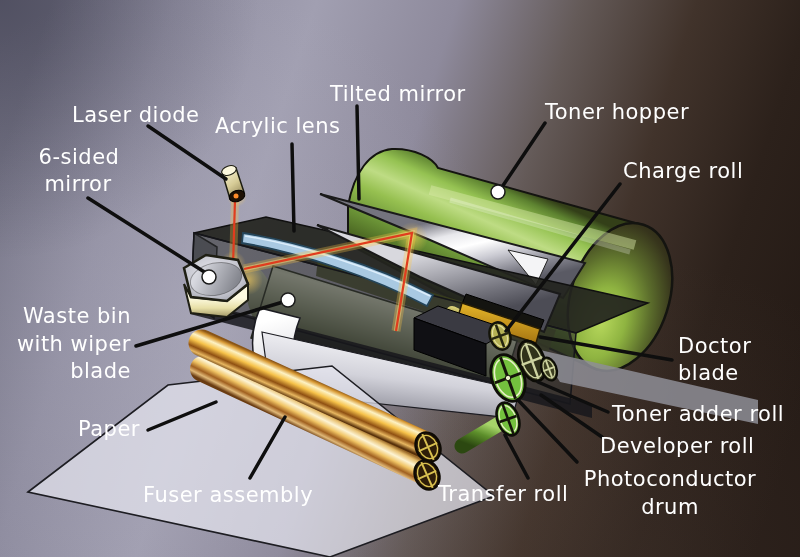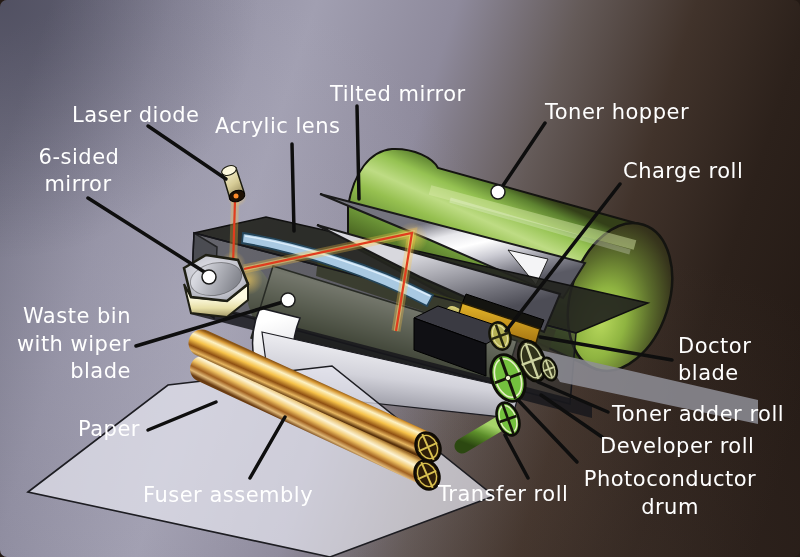--- a/index.html
+++ b/index.html
@@ -1,17 +1,17 @@
 <!DOCTYPE html>
 <html><head>
 <meta charset="utf-8">
 <style>
   html,body{margin:0;padding:0;background:#241a15;}
   #stage{position:relative;width:800px;height:557px;overflow:hidden;
-         font-family:"DejaVu Sans","Liberation Sans",sans-serif;border-radius:7px;}
+         font-family:"DejaVu Sans","Liberation Sans",sans-serif;}
   svg{display:block;}
   text{fill:#ffffff;font-size:21px;letter-spacing:0.5px;}
   .leader{stroke:#0e0e0e;stroke-width:3.5;stroke-linecap:round;}
   .dot{fill:#ffffff;stroke:#1a1a1a;stroke-width:1.5;}
   .outl{stroke:#141410;stroke-width:2;}
 </style>
 </head>
 <body>
 
 <div id="stage">

